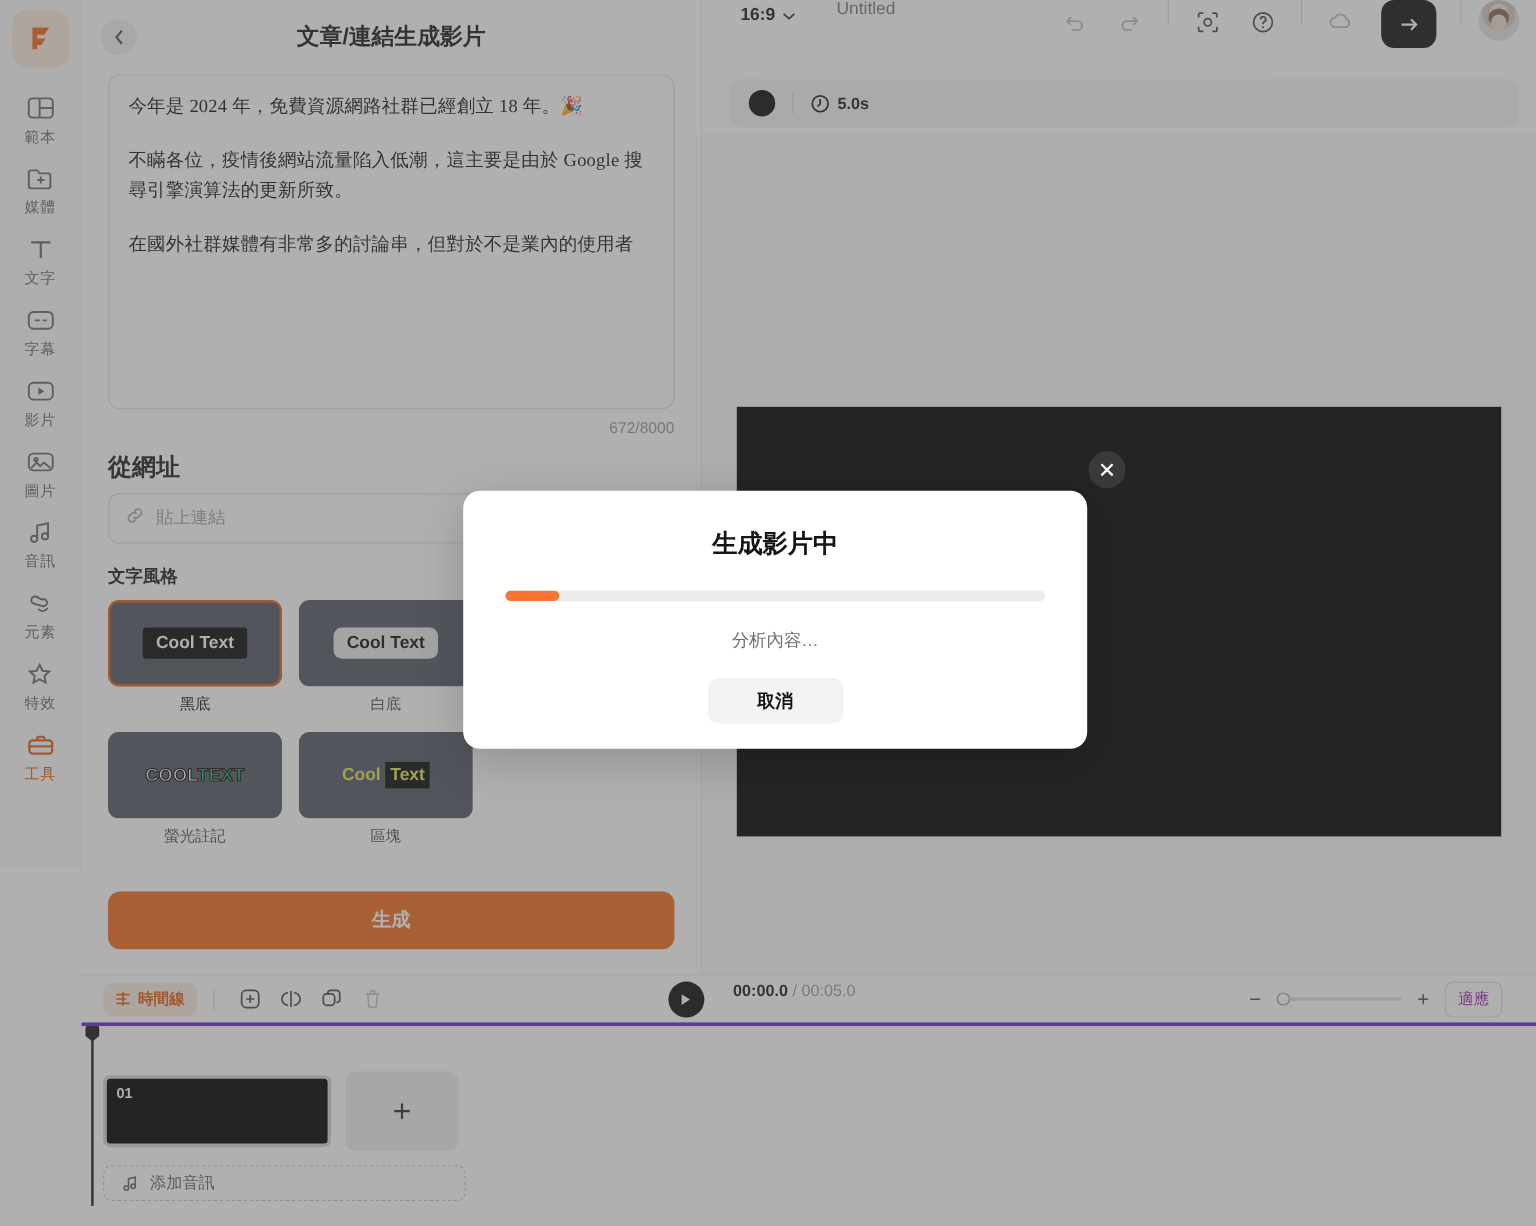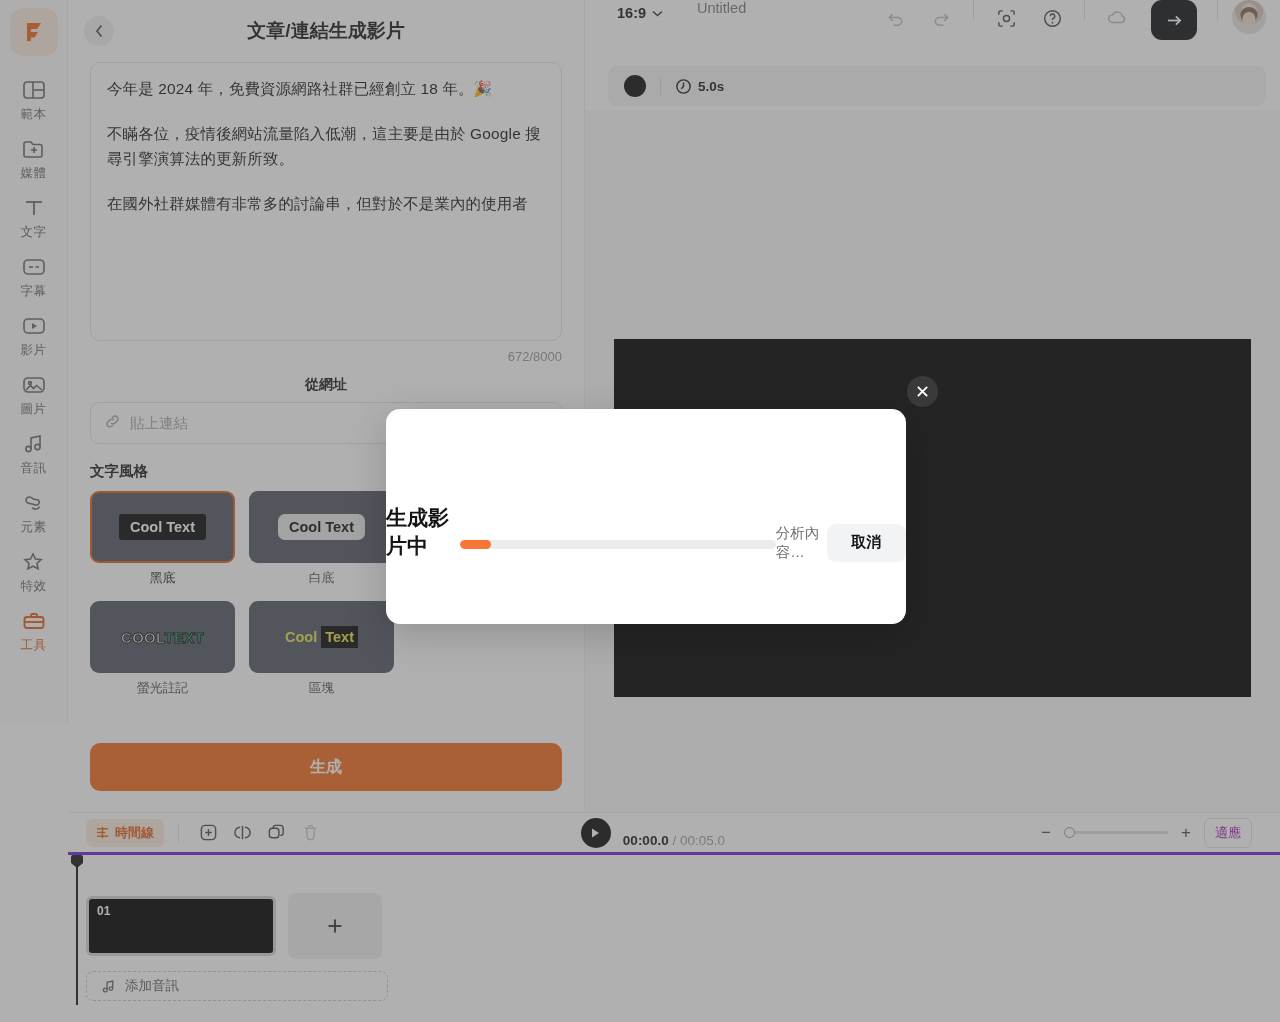--- a/index.html
+++ b/index.html
@@ -60,29 +60,29 @@
     color: #555; font-size: 14px; cursor: pointer; border: none;
   }
   .panel-title {
     position: absolute; left: 0; right: 0; text-align: center;
     font-size: 19px; font-weight: 700; color: #1d1d1d; pointer-events: none;
   }
   .panel-body { flex: 1; overflow: hidden; padding: 0 22px; }
 
   .textarea-box {
     position: relative; border: 1px solid #e2e2e2; border-radius: 10px;
-    height: 279px; padding: 14px 16px; overflow: hidden; background: #fff;
+    height: 279px; padding: 14px 16px; overflow: hidden; background: #fff; font-family: Liberation Serif, serif;
   }
   .textarea-box p {
     font-size: 15.4px; line-height: 1.62; color: #1a1a1a;
     margin-bottom: 20px; letter-spacing: .2px;
   }
   .char-count { text-align: right; font-size: 13px; color: #9a9a9a; margin-top: 8px; }
 
-  .field-label { font-size: 14px; font-weight: 700; color: #222; margin: 12px 0 8px; text-align: center; }
+  .field-label { font-size: 20px; font-weight: 700; color: #222; margin: 12px 0 8px; }
   .url-input {
     display: flex; align-items: center; gap: 9px;
     height: 42px; border: 1px solid #e2e2e2; border-radius: 9px; padding: 0 13px;
     background: #fff;
   }
   .url-input input {
     border: none; outline: none; flex: 1; font-size: 14.5px; color: #222;
     font-family: inherit; background: transparent;
   }
   .url-input input::placeholder { color: #a8a8a8; }
@@ -190,21 +190,21 @@
     height: 42px; display: flex; align-items: center; gap: 4px; padding: 0 18px;
     border-bottom: 3px solid #6d28d9;
   }
   .tl-chip {
     display: flex; align-items: center; gap: 6px; background: #fdece1; color: #e2621b;
     font-size: 13px; font-weight: 700; padding: 5px 10px; border-radius: 7px; cursor: pointer;
   }
   .tl-div { width: 1px; height: 18px; background: #e3e3e3; margin: 0 10px; }
   .tl-btn { width: 30px; height: 30px; display: flex; align-items: center; justify-content: center; color: #4d4d4d; cursor: pointer; border-radius: 6px; }
   .tl-btn.disabled { color: #c9c9c9; }
-  .tl-right { margin-left: auto; display: flex; align-items: flex-end; gap: 12px; padding-right: 10px; }
+  .tl-right { margin-left: auto; display: flex; align-items: flex-start; gap: 24px; padding-right: 10px; }
   .play-btn { width: 30px; height: 30px; border-radius: 50%; background: #0f0f0f; color: #fff; display: flex; align-items: center; justify-content: center; cursor: pointer; }
   .time-read { font-size: 13.5px; color: #1c1c1c; font-weight: 600; }
   .time-read .tot { color: #a0a0a0; font-weight: 400; }
   .zoom-ctl { display: flex; align-items: center; gap: 9px; margin-left: 300px; }
   .zoom-ico { color: #4d4d4d; font-size: 17px; cursor: pointer; width: 18px; text-align: center; }
   .zoom-track { position: relative; width: 104px; height: 3px; background: #dedede; border-radius: 2px; cursor: pointer; }
   .zoom-knob { position: absolute; left: 0; top: -4px; width: 11px; height: 11px; border-radius: 50%; background: #fff; border: 1.5px solid #9c9c9c; }
   .fit-btn { font-size: 13px; color: #a21caf; border: 1px solid #e0e0e0; border-radius: 7px; padding: 5px 10px; cursor: pointer; background: #fff; font-family: inherit; }
 
   .tl-area { position: relative; padding: 0 0 0 12px; height: 168px; }
@@ -226,21 +226,21 @@
     border-radius: 7px; display: flex; align-items: center; gap: 9px; padding: 0 14px;
     color: #666; font-size: 13.5px; cursor: pointer;
   }
 
   
   .dim { position: absolute; inset: 0; background: rgba(80,80,80,.45); z-index: 30; }
   .modal {
     position: absolute; left: 386px; top: 409px; width: 520px; height: 215px;
     background: #fff; border-radius: 14px; z-index: 50;
     box-shadow: 0 10px 40px rgba(0,0,0,.18);
-    display: flex; flex-direction: row; align-items: center; padding-top: 30px;
+    display: flex; flex-direction: column; align-items: center; padding-top: 30px;
   }
   .modal-title { font-size: 21px; font-weight: 700; color: #141414; }
   .prog-track { width: 450px; height: 9px; background: #ececec; border-radius: 6px; margin-top: 25px; overflow: hidden; }
   .prog-fill { height: 100%; background: #f97535; border-radius: 6px; }
   .modal-status { font-size: 14.5px; color: #6e6e6e; margin-top: 23px; }
   .cancel-btn {
     margin-top: 22px; width: 113px; height: 38px; border: none; border-radius: 9px;
     background: #f2f3f5; color: #141414; font-size: 15px; font-weight: 700;
     font-family: inherit; cursor: pointer;
   }

